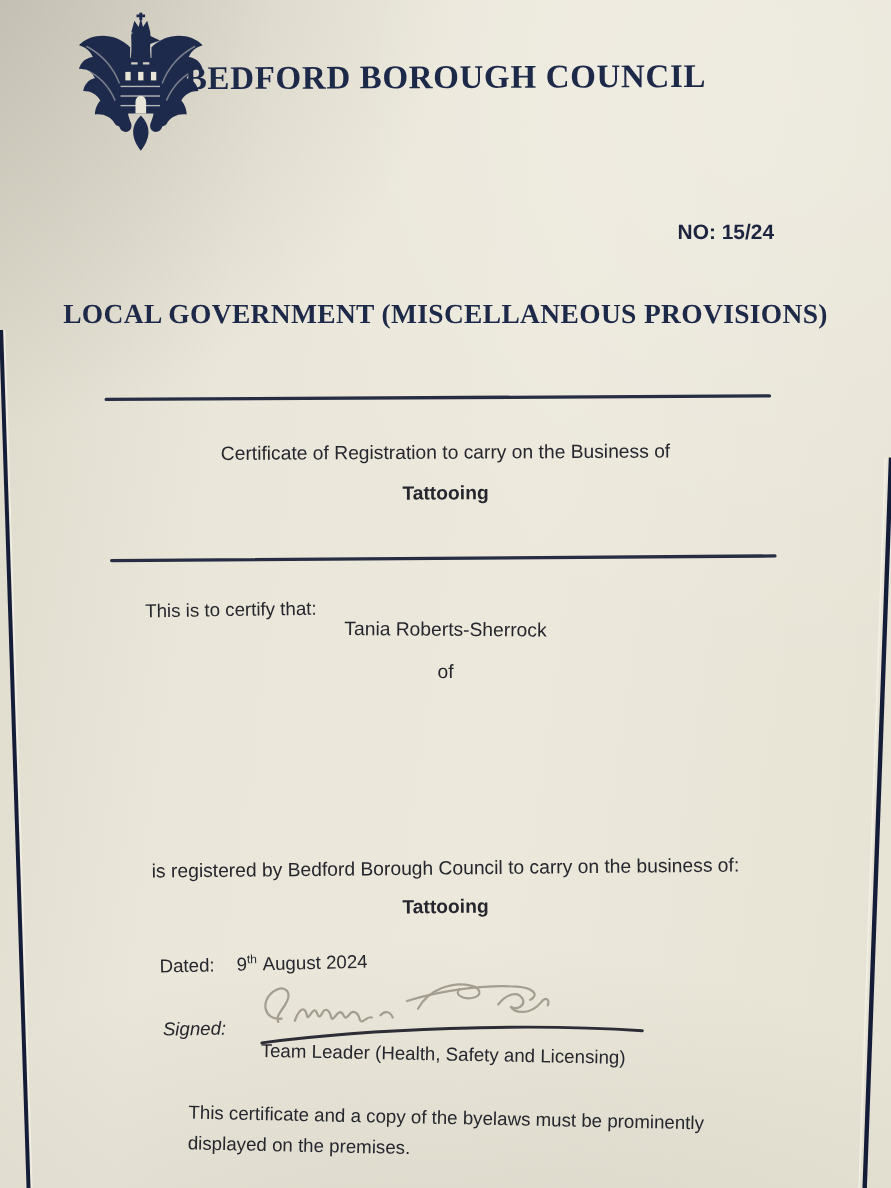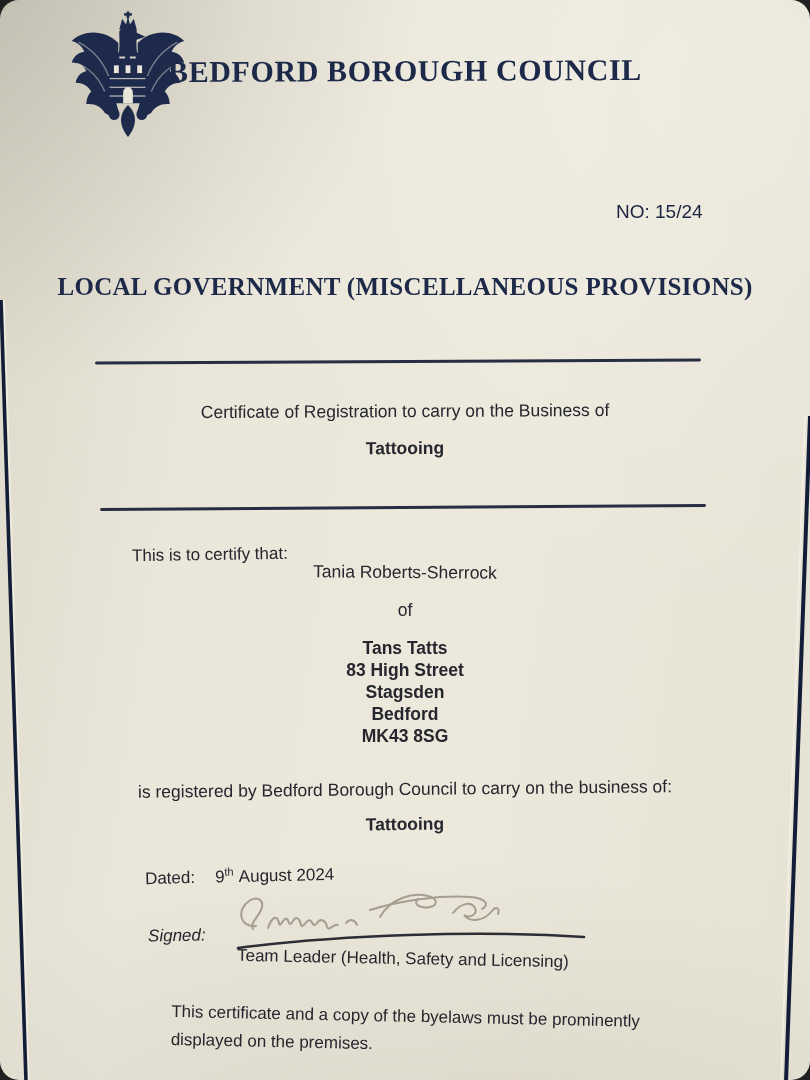--- a/index.html
+++ b/index.html
@@ -1,35 +1,34 @@
 <!DOCTYPE html>
 <html><head>
 <meta charset="utf-8">
 <style>
   html,body{margin:0;padding:0;background:#202020;}
   .stage{
     position:relative;width:810px;height:1080px;overflow:hidden;
     font-family:"Liberation Sans","DejaVu Sans",sans-serif;
     color:#26262e;
-    border-radius:19px;
   }
   .paper{
     position:absolute;inset:0;
     background:
       radial-gradient(150% 110% at -5% -5%, rgba(85,84,74,0.22), rgba(85,84,74,0) 38%),
       radial-gradient(120% 90% at 88% 8%, rgba(255,255,255,0.22), rgba(255,255,255,0) 55%),
       radial-gradient(130% 60% at 50% 112%, rgba(95,90,72,0.14), rgba(95,90,72,0) 55%),
       linear-gradient(98deg, #ddd9cb 0%, #eae6d9 26%, #ece8db 58%, #e6e2d4 100%);
   }
   .abs{position:absolute;}
   .ctr{left:0;right:0;text-align:center;}
   .serif{font-family:"Liberation Serif","DejaVu Serif",serif;color:#1d2949;font-weight:bold;}
   .council-title{top:54px;font-size:30px;letter-spacing:.6px;transform:rotate(-.25deg);}
   .crest{left:64px;top:10px;}
-  .ref-no{left:616px;top:201px;font-size:19px;font-weight:normal;color:#1c2440;}
+  .ref-no{left:616px;top:201px;font-size:19px;font-weight:bold;color:#1c2440;}
   .act-heading{top:271px;font-size:25px;line-height:31px;letter-spacing:.3px;}
   .rule{height:3px;background:#272e44;border-radius:2px;}
   .rule1{left:95px;width:606px;top:360px;transform:rotate(-.3deg);}
   .rule2{left:100px;width:606px;top:506px;transform:rotate(-.4deg);}
   .intro{top:401px;font-size:17.5px;transform:rotate(-.3deg);}
   .biz1{top:438px;font-size:17.5px;font-weight:bold;transform:rotate(-.3deg);}
   .certify{left:132px;top:545px;font-size:17px;transform:rotate(-.9deg);}
   .name{top:562px;font-size:17.5px;transform:rotate(.45deg);}
   .of{top:600px;font-size:17.5px;font-weight:normal;}
   .addr{top:637px;font-size:17.5px;font-weight:bold;line-height:22px;}
@@ -101,27 +100,20 @@
 
   <div class="abs ctr intro">Certificate of Registration to carry on the Business of</div>
   <div class="abs ctr biz1">Tattooing</div>
 
   <div class="abs rule rule2"></div>
 
   <div class="abs certify">This is to certify that:</div>
   <div class="abs ctr name">Tania Roberts-Sherrock</div>
   <div class="abs ctr of">of</div>
 
-  <div class="abs ctr addr">
-    <div>Tans Tatts</div>
-    <div>83 High Street</div>
-    <div>Stagsden</div>
-    <div>Bedford</div>
-    <div>MK43 8SG</div>
-  </div>
 
   <div class="abs ctr registered">is registered by Bedford Borough Council to carry on the business of:</div>
   <div class="abs ctr biz2">Tattooing</div>
 
   <div class="abs dated">
     <span class="lbl">Dated:</span><span>9</span><sup>th</sup><span class="rest">August 2024</span>
   </div>
 
   <div class="abs signed">Signed:</div>
 

